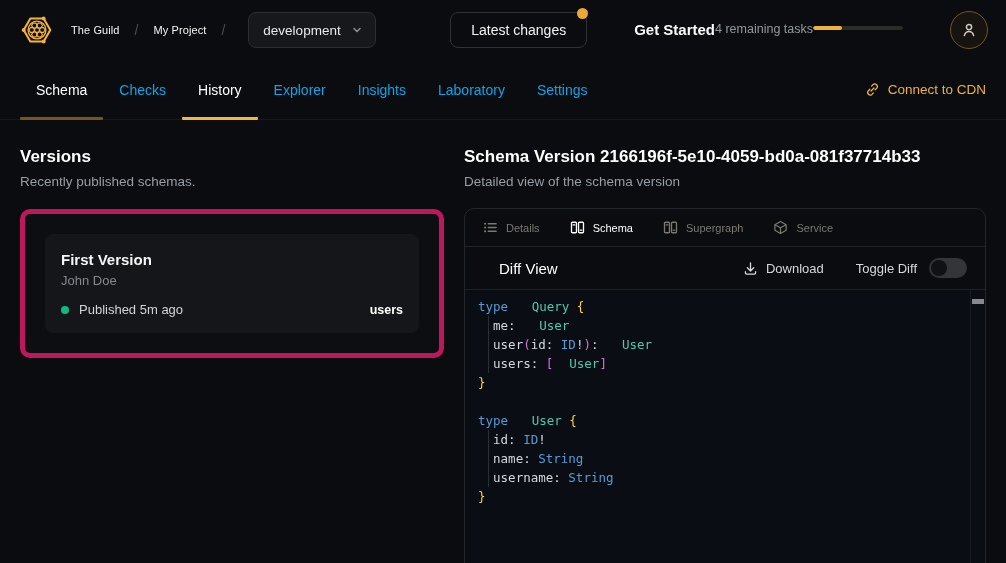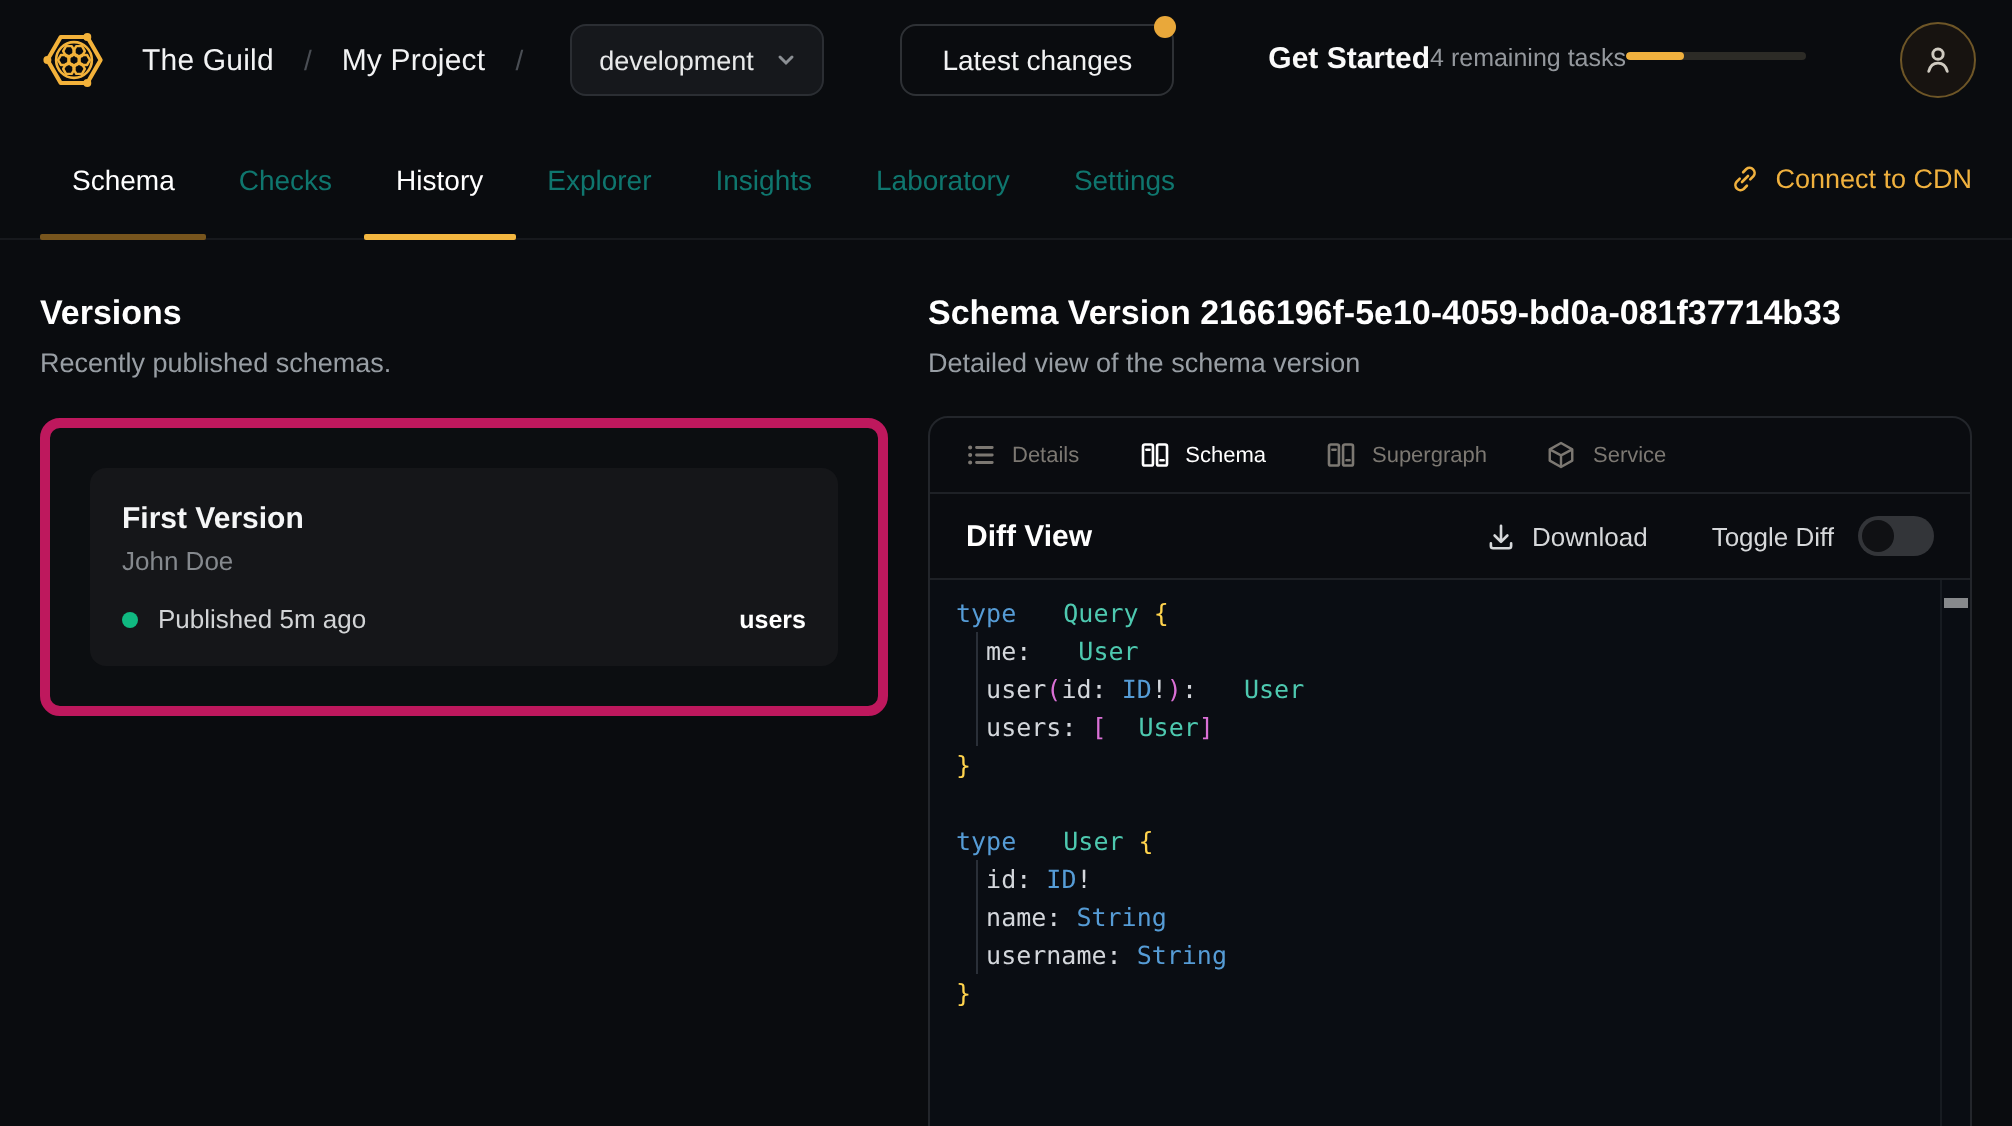--- a/index.html
+++ b/index.html
@@ -9,21 +9,21 @@
     color:#fff;
     font-family:"Liberation Sans", sans-serif;
     -webkit-font-smoothing:antialiased;
   }
   svg { display:block; }
 
   
   .app-header{ height:60px; display:flex; align-items:center; justify-content:space-between; padding:0 18px; }
   .hdr-left{ display:flex; align-items:center; gap:15px; }
   .logo-btn{ background:none; border:none; cursor:pointer; padding:0; }
-  .crumb{ font-size:15px; color:#f2f3f4; text-decoration:none; letter-spacing:.1px; }
+  .crumb{ font-size:11px; color:#f2f3f4; text-decoration:none; letter-spacing:.1px; }
   .crumb-sep{ color:#4a4e54; font-size:14px; }
   .env-select{
     margin-left:8px; display:flex; align-items:center; gap:10px;
     background:#16181c; border:1px solid #2b2e33; border-radius:8px;
     height:36px; padding:0 12px 0 14px; color:#e8e9ea; font-size:13.5px; cursor:pointer;
     font-family:inherit;
   }
   .env-select .chev{ color:#8b8f94; }
 
   .hdr-right{ display:flex; align-items:center; gap:47px; }
@@ -42,21 +42,21 @@
     width:38px; height:38px; border-radius:50%; background:#171310;
     border:1.5px solid #6e5627; display:flex; align-items:center; justify-content:center;
     color:#cfcac0; cursor:pointer;
   }
 
   
   .app-nav{ height:60px; display:flex; align-items:stretch; justify-content:space-between; padding:0 20px; border-bottom:1px solid #17191d; }
   .nav-tabs{ display:flex; align-items:stretch; }
   .nav-tab{
     position:relative; display:flex; align-items:center; padding:0 16px;
-    font-size:14px; color:#0f766e; cursor:pointer; text-decoration:none;
+    font-size:14px; color:#0ea5e9; cursor:pointer; text-decoration:none;
   }
   .nav-tab.state-active{ color:#ffffff; }
   .nav-tab.state-marked{ color:#ffffff; }
   .nav-tab.state-active::after, .nav-tab.state-marked::after{
     content:""; position:absolute; left:0; right:0; bottom:-1px; height:3px; border-radius:1px;
   }
   .nav-tab.state-active::after{ background:#f4b740; }
   .nav-tab.state-marked::after{ background:#77551d; }
   .cdn-link{ display:flex; align-items:center; gap:8px; color:#f0b13e; font-size:13.5px; cursor:pointer; text-decoration:none; }
 
@@ -82,21 +82,21 @@
   .vi-service{ margin-left:auto; font-size:12.5px; font-weight:700; color:#fff; }
 
   
   .detail-panel{ margin-top:19px; border:1px solid #23262b; border-radius:10px 10px 0 0; height:400px; display:flex; flex-direction:column; overflow:hidden; background:#0a0c10; }
   .dp-tabs{ height:38px; display:flex; align-items:center; gap:30px; padding:0 18px; border-bottom:1px solid #1e2126; flex-shrink:0; }
   .dp-tab{ display:flex; align-items:center; gap:8px; font-size:11px; color:#7c7872; cursor:pointer; background:none; border:none; font-family:inherit; padding:0; }
   .dp-tab.active{ color:#ffffff; }
   .dp-tab .ticon{ color:inherit; }
 
   .diff-row{ height:43px; display:flex; align-items:center; padding:0 18px; border-bottom:1px solid #1e2126; flex-shrink:0; }
-  .diff-title{ font-size:15px; font-weight:700; color:#fff; }
+  .diff-title{ font-size:15px; font-weight:400; color:#fff;margin-left:16px; }
   .diff-controls{ margin-left:auto; display:flex; align-items:center; gap:32px; }
   .download-btn{ display:flex; align-items:center; gap:8px; background:none; border:none; color:#d6d8da; font-size:13px; cursor:pointer; font-family:inherit; }
   .toggle-group{ display:flex; align-items:center; gap:12px; }
   .toggle-label{ font-size:13px; color:#d6d8da; }
   .switch{ position:relative; width:38px; height:20px; border-radius:10px; background:#333539; border:none; cursor:pointer; }
   .switch .knob{ position:absolute; top:2px; left:2px; width:16px; height:16px; border-radius:50%; background:#101114; transition:left .15s; }
 
   .code-area{
     flex:1; position:relative; background:#0a0d13; padding:7px 20px 0 13px;
     font-family:"DejaVu Sans Mono", monospace; font-size:12.5px; line-height:19px;

